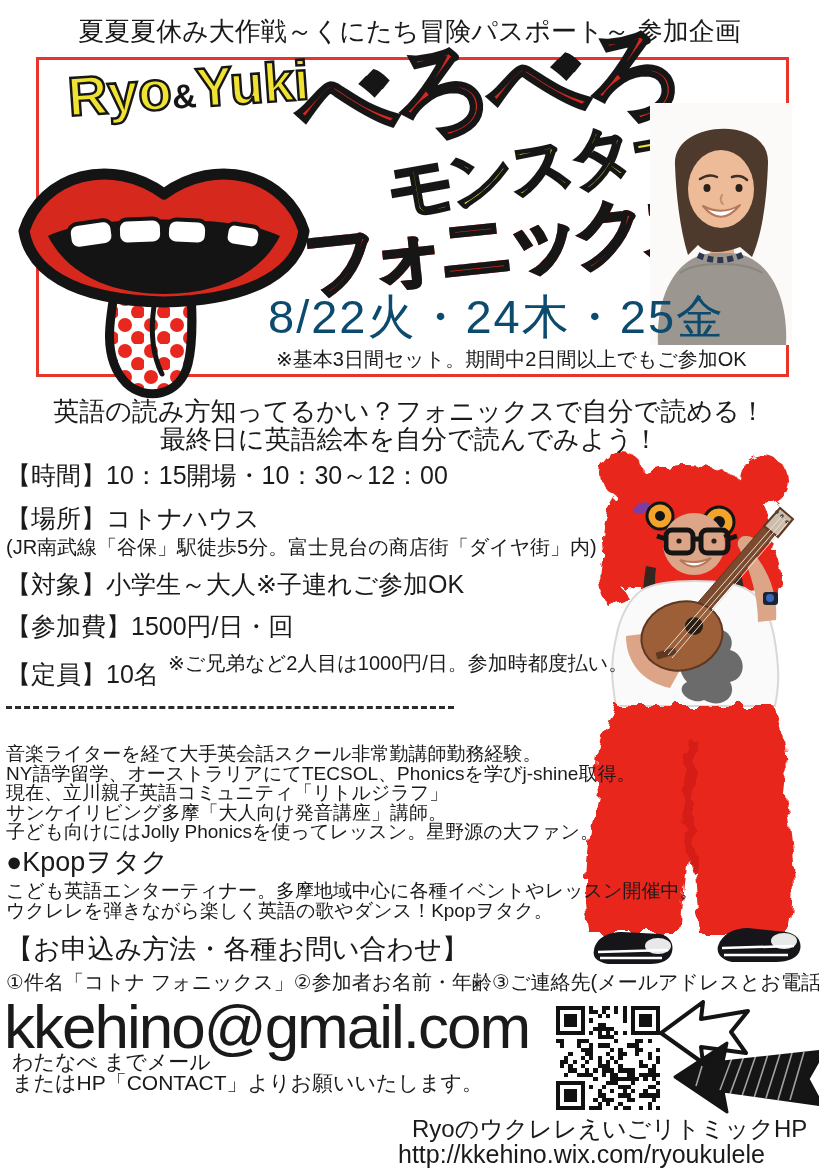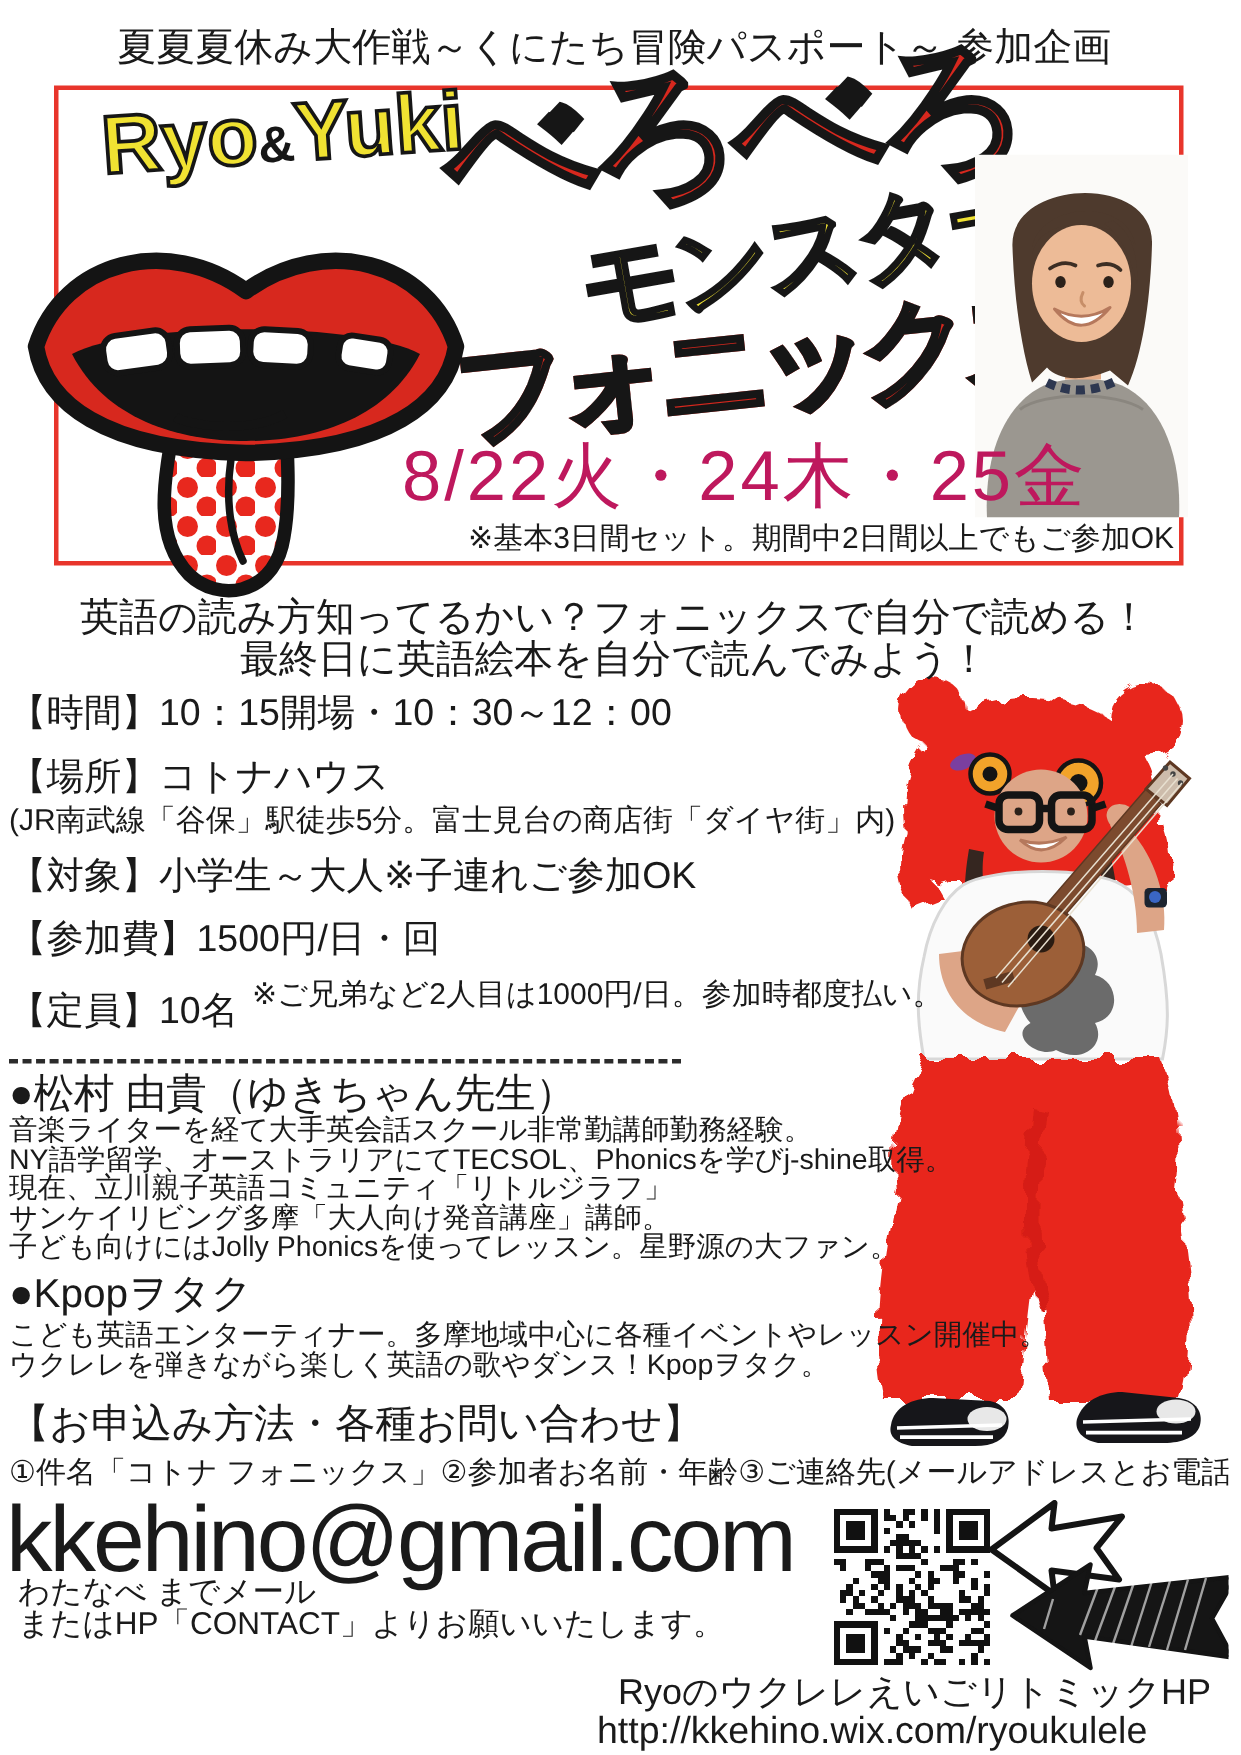--- a/index.html
+++ b/index.html
@@ -72,37 +72,36 @@
       <path d="M92,44 C104,52 109,66 108,86 C103,66 97,54 86,46 Z" fill="#4e3a2d"></path>
       <path d="M50,76 q9,-6 17,-2" fill="none" stroke="#3c2e24" stroke-width="2.5" stroke-linecap="round"></path>
       <path d="M82,74 q9,-3 15,3" fill="none" stroke="#3c2e24" stroke-width="2.5" stroke-linecap="round"></path>
       <ellipse cx="57" cy="85" rx="3.5" ry="4" fill="#2b211a"></ellipse>
       <ellipse cx="89" cy="85" rx="3.5" ry="4" fill="#2b211a"></ellipse>
       <path d="M72,92 q-3,6 1,9" fill="none" stroke="#c78e68" stroke-width="2" stroke-linecap="round"></path>
       <path d="M53,103 Q71,125 90,102 Q72,113 53,103 Z" fill="#fff" stroke="#b5785c" stroke-width="2" stroke-linejoin="round"></path>
     </svg>
   </div>
 
-  <div class="abs hand" style="left:268px;top:293px;font-size:47px;font-weight:normal;letter-spacing:2px;color:#be185d;z-index:2;">8/22火・24木・25金</div>
-  <div class="abs nw" style="left:276px;top:348px;font-size:20px;z-index:2;margin-left:36px;">※基本3日間セット。期間中2日間以上でもご参加OK</div>
+  <div class="abs hand" style="left:268px;top:293px;font-size:47px;font-weight:normal;letter-spacing:2px;color:#0c4a6e;z-index:2;">8/22火・24木・25金</div>
+  <div class="abs nw" style="left:276px;top:348px;font-size:20px;z-index:2;">※基本3日間セット。期間中2日間以上でもご参加OK</div>
 
   <div class="abs ctr nw" style="top:397px;font-size:26px;z-index:3;">英語の読み方知ってるかい？フォニックスで自分で読める！</div>
   <div class="abs ctr nw" style="top:425px;font-size:26px;z-index:3;">最終日に英語絵本を自分で読んでみよう！</div>
 
   <div class="abs nw" style="left:6px;top:461px;font-size:25px;z-index:3;">【時間】10：15開場・10：30～12：00</div>
   <div class="abs nw" style="left:6px;top:504px;font-size:25px;z-index:3;">【場所】コトナハウス</div>
   <div class="abs nw" style="left:6px;top:536px;font-size:20px;z-index:3;">(JR南武線「谷保」駅徒歩5分。富士見台の商店街「ダイヤ街」内)</div>
   <div class="abs nw" style="left:6px;top:570px;font-size:25px;z-index:3;">【対象】小学生～大人※子連れご参加OK</div>
   <div class="abs nw" style="left:6px;top:612px;font-size:25px;z-index:3;">【参加費】1500円/日・回</div>
   <div class="abs nw" style="left:168px;top:652px;font-size:20px;z-index:3;">※ご兄弟など2人目は1000円/日。参加時都度払い。</div>
   <div class="abs nw" style="left:6px;top:660px;font-size:25px;z-index:3;">【定員】10名</div>
 
   <div class="abs divider" style="left:6px;top:706px;width:448px;z-index:3;"></div>
 
-  <div class="abs nw" style="left:6px;top:714px;font-size:27px;z-index:3;">●松村 由貴（ゆきちゃん先生）</div>
   <div class="abs plines" style="left:6px;top:744px;font-size:19px;line-height:19.5px;z-index:3;">
     <div>音楽ライターを経て大手英会話スクール非常勤講師勤務経験。</div>
     <div>NY語学留学、オーストラリアにてTECSOL、Phonicsを学びj-shine取得。</div>
     <div>現在、立川親子英語コミュニティ「リトルジラフ」</div>
     <div>サンケイリビング多摩「大人向け発音講座」講師。</div>
     <div>子ども向けにはJolly Phonicsを使ってレッスン。星野源の大ファン。</div>
   </div>
 
   <div class="abs nw" style="left:6px;top:847px;font-size:27px;z-index:3;">●Kpopヲタク</div>
   <div class="abs plines" style="left:6px;top:881px;font-size:19px;line-height:19.5px;z-index:3;">

